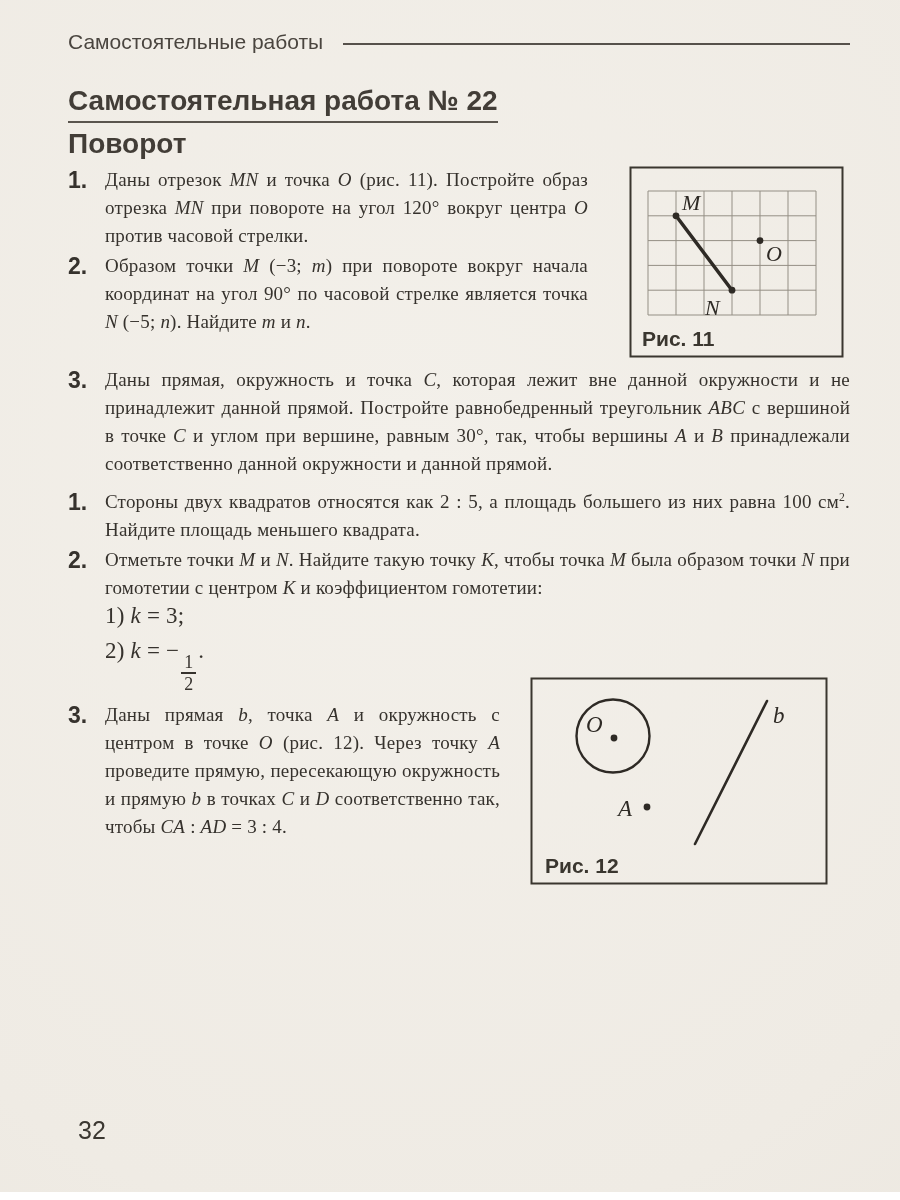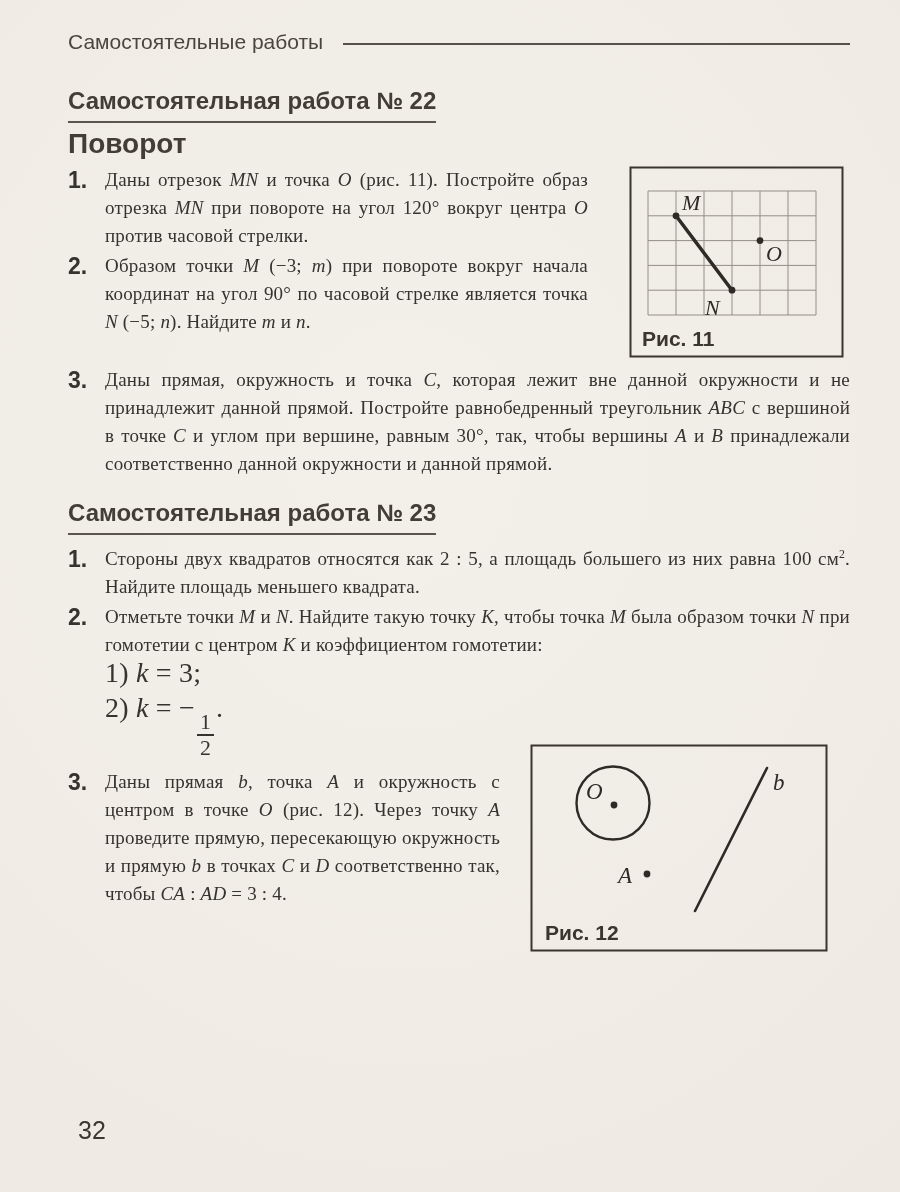--- a/index.html
+++ b/index.html
@@ -15,21 +15,21 @@
   .content{position:absolute;left:68px;top:30px;width:782px;}
   
   .runhead{display:flex;align-items:center;gap:20px;height:24px;}
   .runhead .rh-label{
     font-family:"Liberation Sans",sans-serif;font-size:21px;color:#4a453f;white-space:nowrap;
   }
   .runhead .rh-rule{flex:1;height:2px;background:#56514b;margin-top:3px;}
   
   .sec-title{
     display:inline-block;margin:30px 0 0 0;
-    font-family:"Liberation Sans",sans-serif;font-weight:bold;font-size:24px;line-height:34px;
+    font-family:"Liberation Sans",sans-serif;font-weight:bold;font-size:28px;line-height:34px;
     color:#423d37;border-bottom:2px solid #5a554e;padding-bottom:3px;
   }
   .sec-title.t23{margin-top:18px;}
   .sec-subtitle{
     display:block;margin:5px 0 0 0;
     font-family:"Liberation Sans",sans-serif;font-weight:bold;font-size:28px;line-height:32px;
     color:#423d37;
   }
   
   .problem{display:flex;align-items:flex-start;}
@@ -51,21 +51,21 @@
   .frac .fden{padding-top:1px;}
   
   .row22{display:flex;justify-content:space-between;margin-top:6px;}
   .col22{width:520px;}
   .fig11{flex:0 0 215px;margin-right:6px;}
   .row23{display:flex;justify-content:space-between;margin-top:0;}
   .col23{width:432px;padding-top:8px;}
   .fig12{flex:0 0 298px;margin-right:22px;margin-top:-16px;}
   .mt2{margin-top:2px;} .mt4{margin-top:4px;} .mt10{margin-top:10px;}
   .subitem{
-    margin-left:37px;font-size:28px;line-height:28px;color:#36322d;letter-spacing:0.2px;
+    margin-left:37px;font-size:23px;line-height:28px;color:#36322d;letter-spacing:0.2px;
   }
   .subitem.s2{margin-top:7px;min-height:40px;}
   .pagenum{
     position:absolute;left:78px;top:1116px;
     font-family:"Liberation Sans",sans-serif;font-size:25px;color:#3b3731;
   }
   figure{margin:0;}
   svg text{user-select:none;}
 </style>
 </head>
@@ -124,21 +124,20 @@
         </svg>
       </figure>
     </div>
 
     <div class="problem mt4">
       <div class="pnum">3.</div>
       <div class="ptext"><span>Даны прямая, окружность и точка </span><span class="mi">C</span><span>, которая лежит вне данной окружности и не принадлежит данной прямой. Постройте равнобедренный треугольник </span><span class="mi">ABC</span><span> с вершиной в точке </span><span class="mi">C</span><span> и углом при вершине, равным 30°, так, чтобы вершины </span><span class="mi">A</span><span> и </span><span class="mi">B</span><span> принадлежали соответственно данной окружности и данной прямой.</span></div>
     </div>
 
     
-    <h1 class="sec-title t23">Самостоятельная работа № 23</h1>
 
     <div class="problem mt10">
       <div class="pnum">1.</div>
       <div class="ptext"><span>Стороны двух квадратов относятся как 2 : 5, а площадь большего из них равна 100 см</span><sup>2</sup><span>. Найдите площадь меньшего квадрата.</span></div>
     </div>
     <div class="problem mt2">
       <div class="pnum">2.</div>
       <div class="ptext"><span>Отметьте точки </span><span class="mi">M</span><span> и </span><span class="mi">N</span><span>. Найдите такую точку </span><span class="mi">K</span><span>, чтобы точка </span><span class="mi">M</span><span> была образом точки </span><span class="mi">N</span><span> при гомотетии с центром </span><span class="mi">K</span><span> и коэффициентом гомотетии:</span></div>
     </div>
     <div class="subitem"><span>1) </span><span class="mi">k</span><span> = 3;</span></div>

